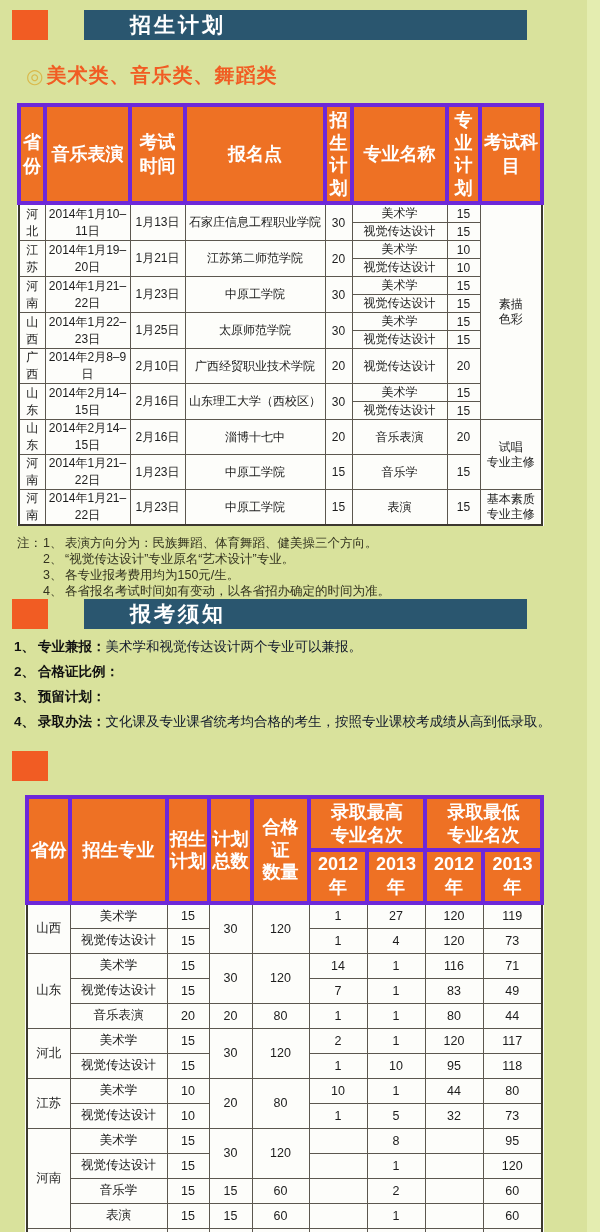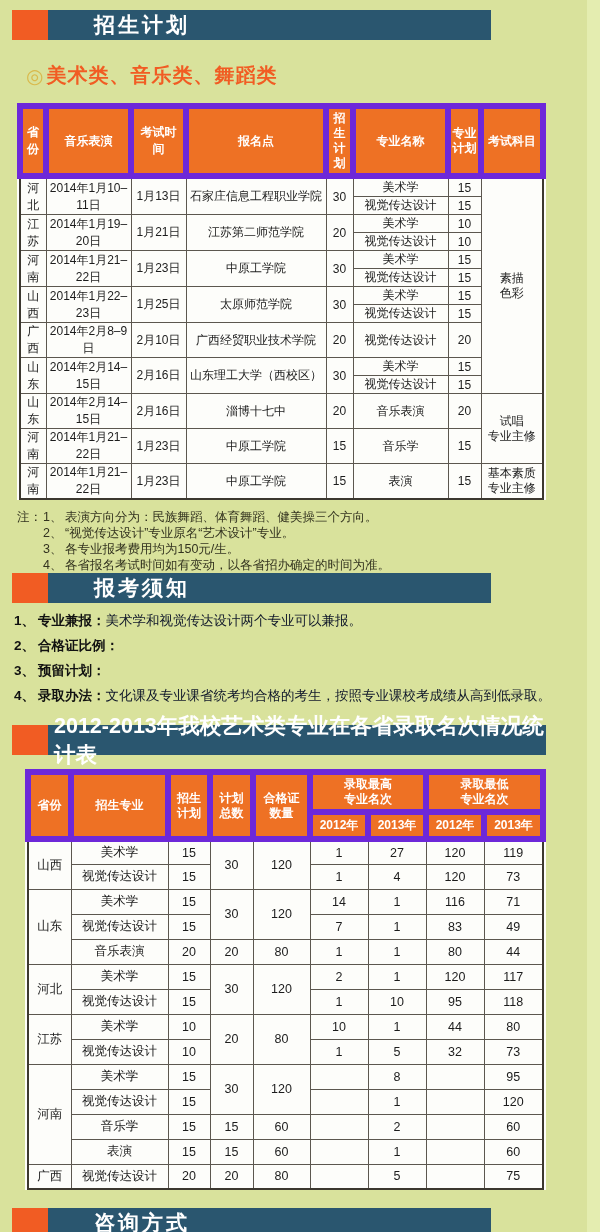--- a/index.html
+++ b/index.html
@@ -5,34 +5,34 @@
   html,body{margin:0;padding:0;}
   body{
     width:600px;height:1232px;position:relative;overflow:hidden;
     background:#d9e29c;
     font-family:"Liberation Sans","DejaVu Sans",sans-serif;
     color:#111;
   }
   .edge-strip{position:absolute;top:0;right:0;width:13px;height:1232px;background:#e4edb0;}
 
   
-  .banner{display:flex;align-items:stretch;height:30px;margin-left:12px;margin-right:0;}
+  .banner{display:flex;align-items:stretch;height:30px;margin-left:12px;margin-right:0;gap:36px;}
   .banner .sq{width:36px;background:#f15c23;flex:0 0 36px;}
   .banner .bar{background:#2a566f;color:#ffffff;font-weight:bold;display:flex;align-items:center;}
   .banner.b-narrow .bar{width:397px;padding-left:46px;font-size:21px;letter-spacing:3px;}
   .banner.b-wide  .bar{width:492px;padding-left:6px;font-size:21.5px;letter-spacing:0;}
   .banner1{margin-top:10px;}
 
   
   .subtitle{margin:22px 0 14px 26px;font-size:20px;font-weight:bold;color:#f15c23;display:flex;align-items:center;letter-spacing:1px;}
   .subtitle .ring{color:#d9b94c;margin-right:2px;font-weight:normal;font-size:20px;}
 
   
   table{border-collapse:collapse;background:#fdfdfa;table-layout:fixed;}
-  th{background:#ee7124;color:#fff;font-weight:bold;font-size:12px;border:6px solid #6d28d9;padding:2px 1px;text-align:center;}
+  th{background:#ee7124;color:#fff;font-weight:bold;font-size:18px;border:4px solid #6d28d9;padding:2px 1px;text-align:center;}
   td{border:1px solid #5c574f;font-size:12px;text-align:center;vertical-align:middle;padding:0 2px;color:#1c1c1c;}
   .pre{white-space:pre-line;line-height:1.25;}
   table.t1{margin:4px 0 0 17px;width:523px;border:2px solid #3c382f;}
   table.t2{margin:14px 0 0 25px;width:515px;border:2px solid #3c382f;}
   tr.h16>td{height:15px;}
   tr.h27>td{height:26px;}
   tr.h30>td{height:29px;}
   tr.hb{height:25px;}
   .t1 thead tr{height:34px;}
   .t2 thead tr.r1{height:32px;}
@@ -252,21 +252,20 @@
   </div>
   <div class="item">
     <span class="n">4、</span>
     <span class="lbl">录取办法：</span>
     <span class="val">文化课及专业课省统考均合格的考生，按照专业课校考成绩从高到低录取。</span>
   </div>
 </div>
 
 <div class="banner b-wide sec3">
   <div class="sq"></div>
-  <div class="bar">2012-2013年我校艺术类专业在各省录取名次情况统计表</div>
 </div>
 
 <table class="t2">
   <colgroup>
     <col style="width:43px">
       <col style="width:97px">
       <col style="width:42px">
       <col style="width:43px">
       <col style="width:57px">
     <col style="width:58px">

